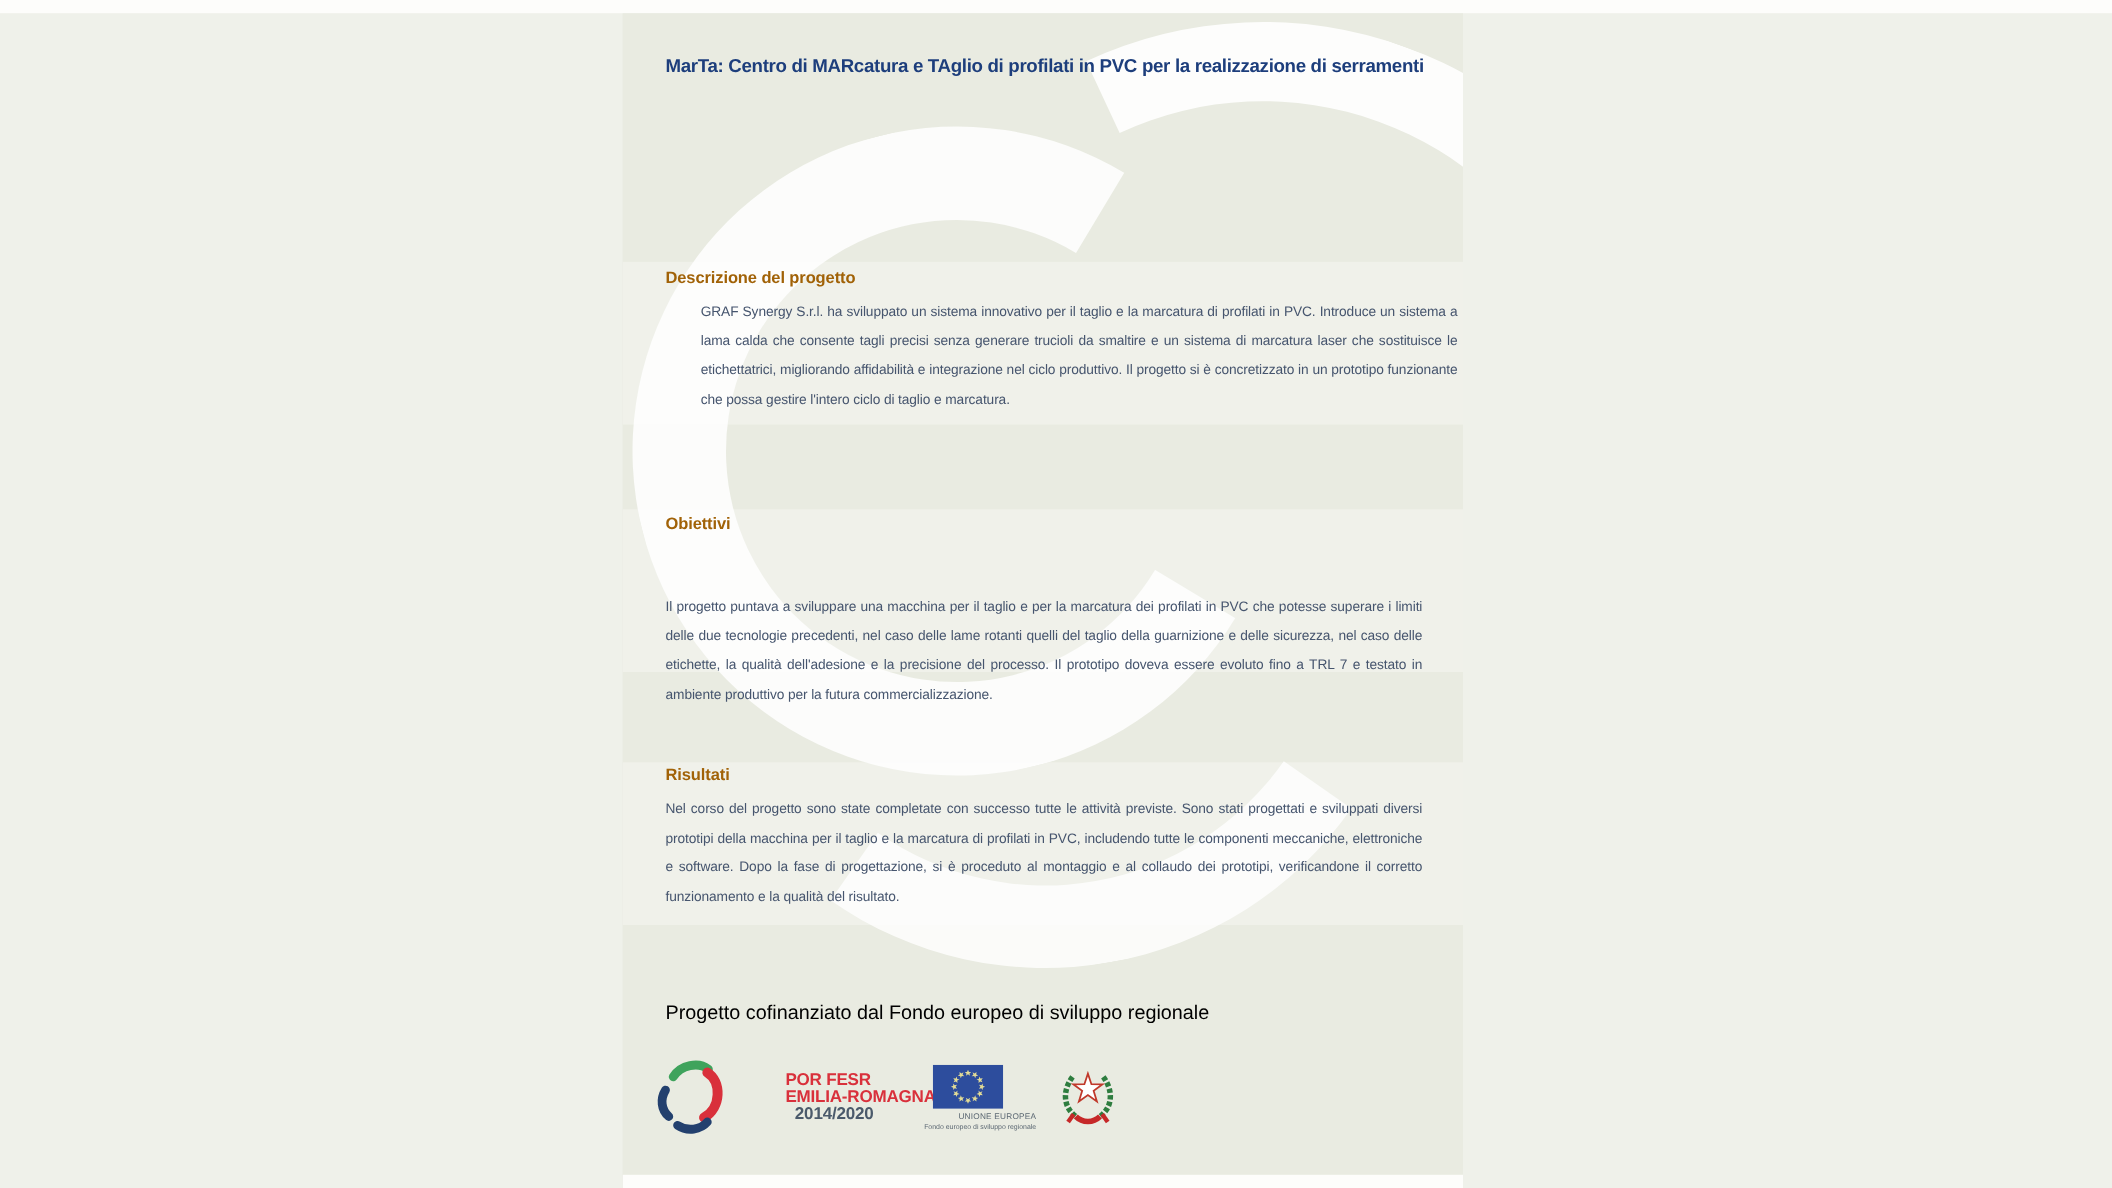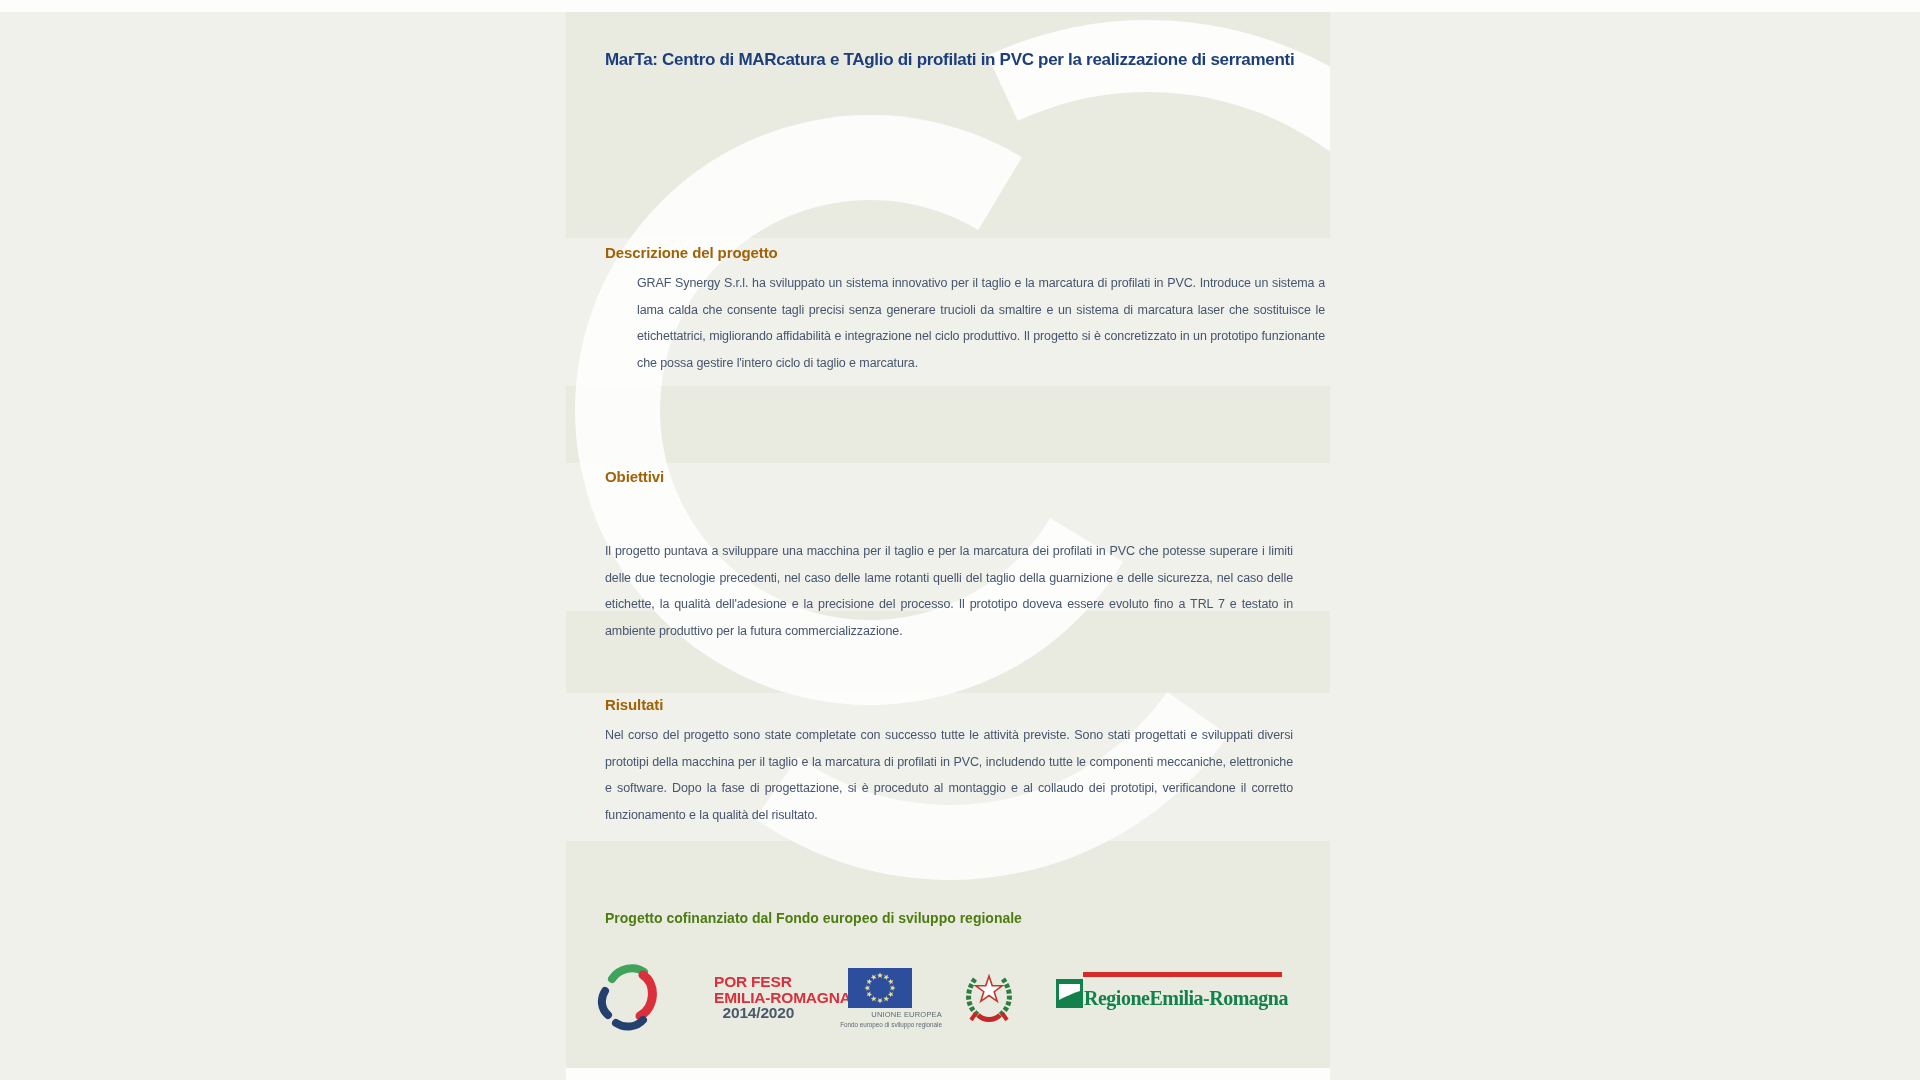--- a/index.html
+++ b/index.html
@@ -44,21 +44,21 @@
     line-height:36px;letter-spacing:-0.3px;
   }
   .sec-heading{left:39px;font-size:15px;font-weight:bold;color:#a16207;letter-spacing:-0.1px;}
   .sec-body{
     left:39px;width:688px;font-size:12.5px;color:#46556e;
     line-height:26.5px;text-align:justify;letter-spacing:-0.1px;
   }
   .h-1{top:232px;} .p-1{top:258px;margin-left:32px;}
   .h-2{top:456px;} .p-2{top:482px;margin-top:44px;}
   .h-3{top:684px;} .p-3{top:710px;}
-  .funding-note{left:39px;top:898px;font-size:14px;font-weight:bold;color:#4d7c0f;}
+  .funding-note{left:39px;top:898px;font-size:18px;font-weight:normal;color:#000000;}
 
   
   .logos{position:absolute;left:0;top:940px;width:764px;height:110px;z-index:3;}
   .por-swirl{position:absolute;left:30px;top:11px;}
   .por-text{position:absolute;left:100px;top:22px;line-height:15.5px;font-weight:bold;font-size:15.5px;letter-spacing:-0.2px;}
   .por-line{color:#d9303b;margin-left:48px;}
   .por-period{color:#4b5a6b;text-align:center;}
 
   .eu-flag{position:absolute;left:282px;top:16px;}
   .eu-caption{
@@ -173,25 +173,17 @@
 
     <svg class="italy-emblem" width="50" height="60" viewBox="0 0 50 60">
       <path d="M11 13 C 2 25, 2 40, 14 49" fill="none" stroke="#2e7d3f" stroke-width="5" stroke-dasharray="4 2"></path>
       <path d="M39 13 C 48 25, 48 40, 36 49" fill="none" stroke="#2e7d3f" stroke-width="5" stroke-dasharray="4 2"></path>
       <path d="M25,10 L28.2,19.6 L38.3,19.7 L30.2,25.7 L33.2,35.3 L25,29.5 L16.8,35.3 L19.8,25.7 L11.7,19.7 L21.8,19.6 Z" fill="#ffffff" stroke="#c0392b" stroke-width="1.6"></path>
       <path d="M14 49 C 20 55, 30 55, 36 49" fill="none" stroke="#c62828" stroke-width="5"></path>
       <path d="M12 47 L7 54" stroke="#c62828" stroke-width="4"></path>
       <path d="M38 47 L43 54" stroke="#c62828" stroke-width="4"></path>
     </svg>
 
-    <div class="rer-logo">
-      <div class="rer-bar"></div>
-      <svg class="rer-square" width="27" height="29" viewBox="0 0 27 29">
-        <rect x="0" y="0" width="27" height="29" fill="#13814b"></rect>
-        <path d="M3 5 H24 V12 C 17 14, 9 18, 3 21 Z" fill="#ffffff"></path>
-      </svg>
-      <div class="rer-name">RegioneEmilia-Romagna</div>
-    </div>
 
   </div>
 
   <div class="bottom-band"></div>
 </div>
 
 </body></html>

